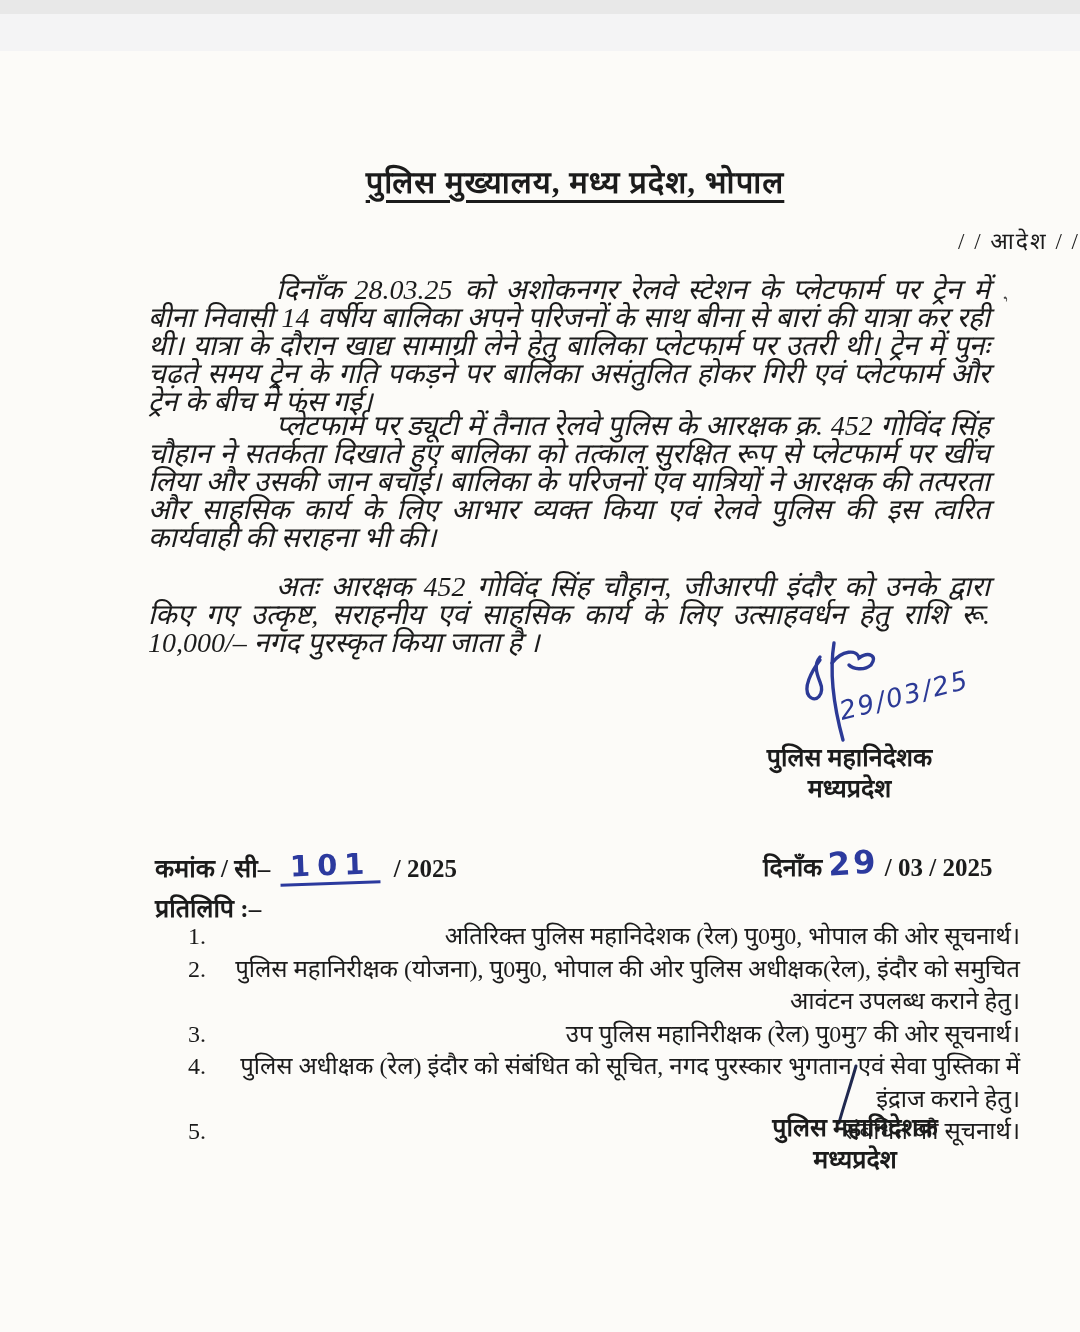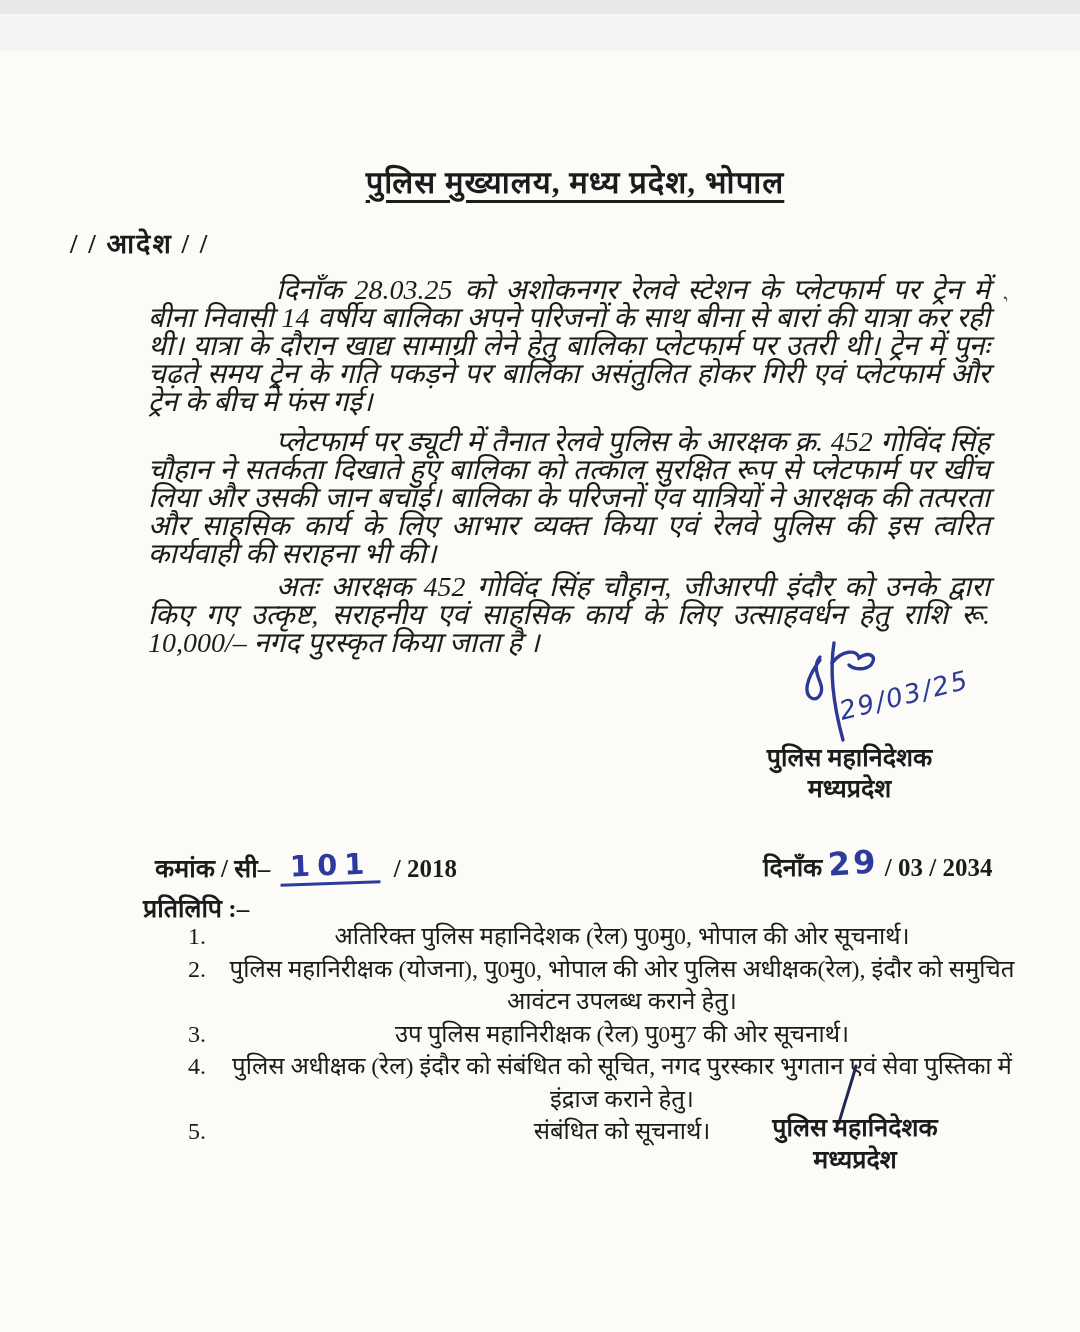--- a/index.html
+++ b/index.html
@@ -19,34 +19,34 @@
   .doc-title{
     position:absolute;left:70px;right:0;top:146px;
     margin:0;text-align:center;
     font-size:31px;font-weight:bold;
     text-decoration:underline;
     text-underline-offset:7px;
     letter-spacing:1px;
   }
   .order-heading{
     position:absolute;left:70px;right:0;top:210px;
-    text-align:left;
-    font-size:27px;font-weight:bold;
+    text-align:right;
+    font-size:23px;font-weight:normal;
     letter-spacing:2px;
   }
   .para{
     position:absolute;left:148px;width:842px;
     margin:0;
     font-size:28px;line-height:28px;
     text-align:justify;
     text-indent:128px;
     font-style:italic;
   }
   .para-1{top:262px;}
-  .para-2{top:414px;}
+  .para-2{top:398px;}
   .para-3{top:559px;}
   .stray-mark{
     position:absolute;left:999px;top:268px;
     font-size:20px;color:#444;
     transform:rotate(-40deg);
   }
   .signature-svg{position:absolute;left:782px;top:624px;}
   .sig-text{font-family:"DejaVu Sans",sans-serif;font-style:italic;letter-spacing:2px;}
   .sign-block{
     position:absolute;left:742px;top:728px;width:215px;
@@ -76,34 +76,34 @@
   .hand-date{
     display:inline-block;
     color:#2c3a9e;
     font-family:"DejaVu Sans",sans-serif;
     font-size:32px;font-weight:bold;
     letter-spacing:3px;
     margin:0 6px;
     transform:rotate(-4deg) translateY(-2px);
   }
   .copy-label{
-    position:absolute;left:143px;top:876px;
+    position:absolute;left:155px;top:876px;
     font-size:25px;font-weight:bold;
   }
   .copies{
     position:absolute;left:188px;top:906px;width:832px;
     margin:0;padding:0;list-style:none;
     font-size:24px;line-height:32.5px;
   }
   .copies li{
     display:grid;grid-template-columns:36px 1fr;
     align-items:start;
   }
   .copies .num{text-align:left;}
-  .copies .txt{text-align:center;}
+  .copies .txt{text-align:right;}
   .footer-slash-svg{position:absolute;left:830px;top:1048px;}
   .footer-sign{
     position:absolute;left:745px;top:1098px;width:220px;
     text-align:center;
     font-size:25px;font-weight:bold;line-height:32px;
   }
 </style>
 </head>
 <body>
 
@@ -130,25 +130,25 @@
     </g>
     <text class="sig-text" x="60" y="82" transform="rotate(-14 60 82)" font-size="26" fill="#2c3a96">29/03/25</text>
   </svg>
 
   <div class="sign-block">
     <div>पुलिस महानिदेशक</div>
     <div>मध्यप्रदेश</div>
   </div>
 
   <div class="ref-left">
-    <span>कमांक / सी–</span><span class="hand-number">101</span><span>/ 2018</span>
+    <span>कमांक / सी–</span><span class="hand-number">101</span><span>/ 2025</span>
   </div>
 
   <div class="date-right">
-    <span>दिनाँक</span><span class="hand-date">29</span><span>/ 03 / 2034</span>
+    <span>दिनाँक</span><span class="hand-date">29</span><span>/ 03 / 2025</span>
   </div>
 
   <div class="copy-label">प्रतिलिपि :–</div>
 
   <ol class="copies">
     <li>
       <span class="num">1.</span>
       <span class="txt">अतिरिक्त पुलिस महानिदेशक (रेल) पु0मु0, भोपाल की ओर सूचनार्थ।</span>
     </li>
     <li>

